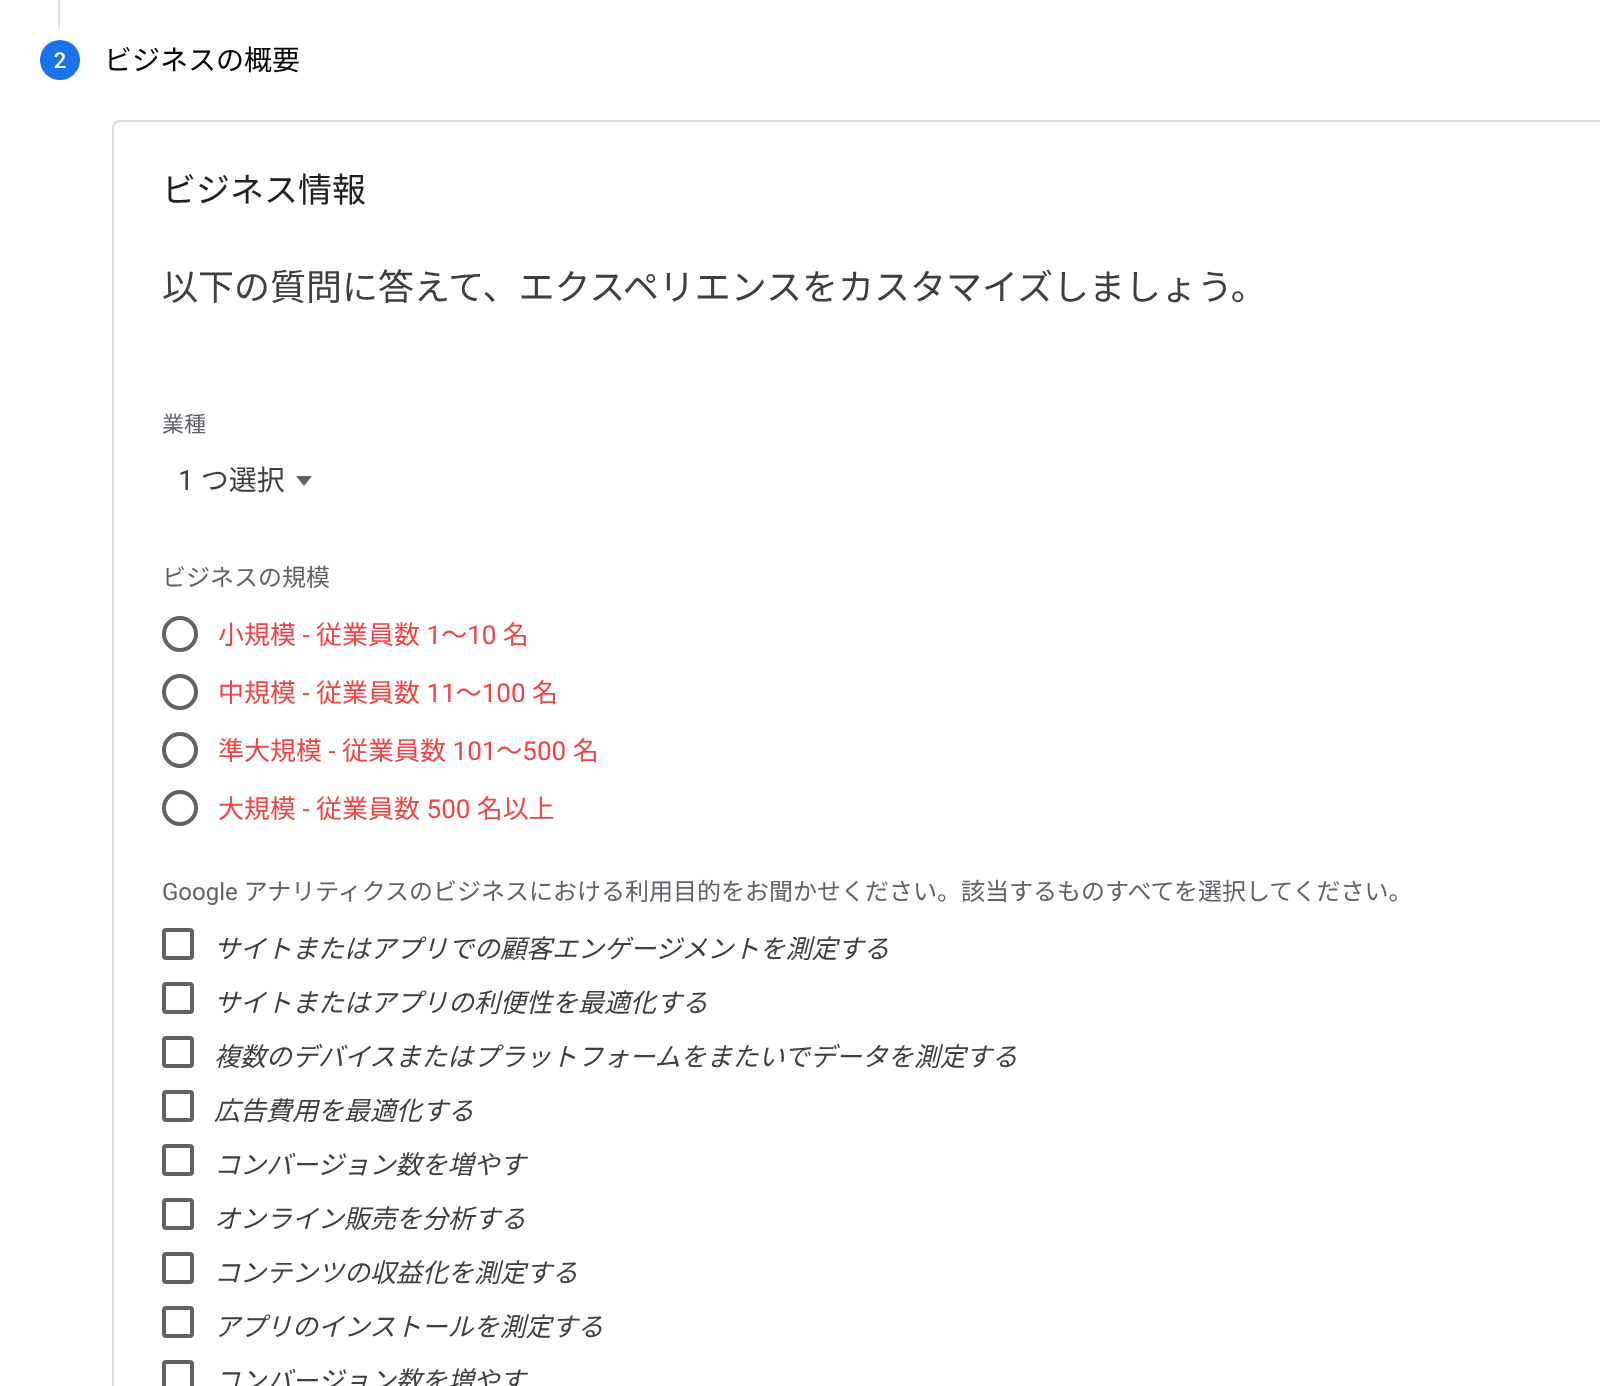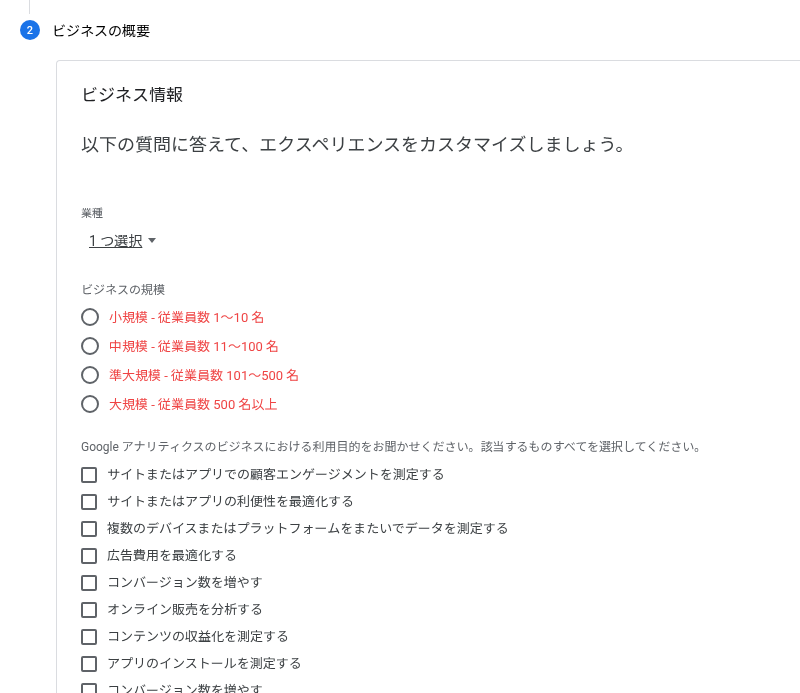--- a/index.html
+++ b/index.html
@@ -71,21 +71,20 @@
     }
     .dropdown {
       display: inline-flex;
       align-items: center;
       gap: 6px;
       padding: 6px 0 6px 8px;
       font-size: 14px;
       color: #3c4043;
       cursor: pointer;
       margin-bottom: 24px;
-      text-decoration: underline;
     }
     .dropdown-caret {
       width: 0; height: 0;
       border-left: 4px solid transparent;
       border-right: 4px solid transparent;
       border-top: 5px solid #5f6368;
     }
     .group-label {
       font-size: 12px;
       color: #5f6368;
@@ -105,24 +104,25 @@
       border-radius: 50%;
       flex-shrink: 0;
     }
     .radio-label {
       font-size: 13px;
       color: #ef4444;
     }
     .radio-group { margin-bottom: 24px; }
     .checkbox-row {
       display: flex;
-      align-items: flex-end;
+      align-items: flex-start;
       gap: 10px;
       margin-bottom: 8px;
       cursor: pointer;
+      font-style: italic;
     }
     .checkbox-box {
       width: 16px;
       height: 16px;
       border: 2px solid #5f6368;
       border-radius: 2px;
       flex-shrink: 0;
     }
     .checkbox-label {
       font-size: 13px;

